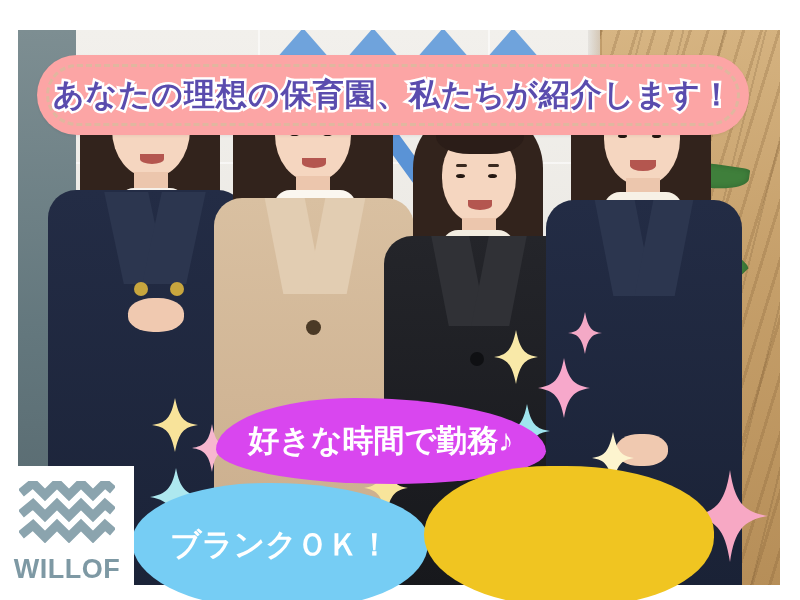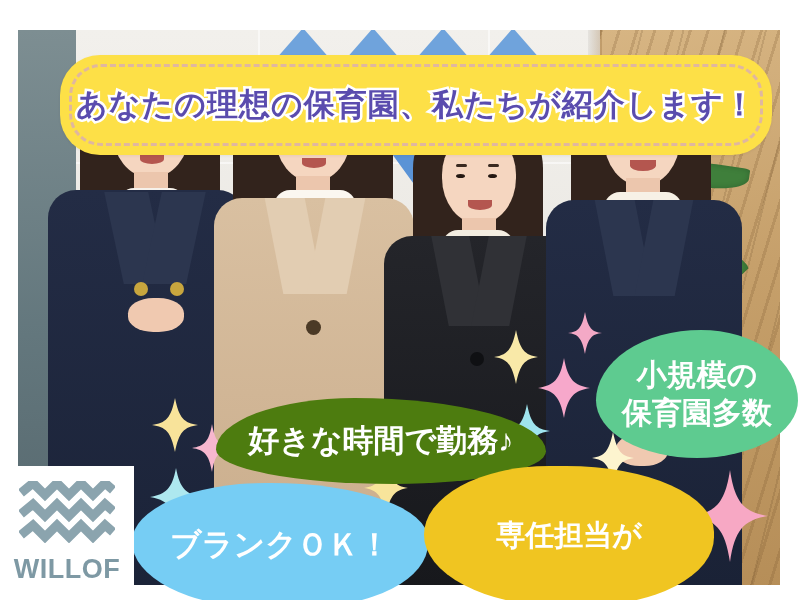--- a/index.html
+++ b/index.html
@@ -48,34 +48,34 @@
   .neck{position:absolute;background:#ecc6ad;}
   .blouse{position:absolute;border-radius:16px 16px 0 0;}
   .jacket{position:absolute;border-radius:28px 28px 0 0;}
   .lapelL,.lapelR{position:absolute;}
   .eye{position:absolute;width:9px;height:4px;background:#241812;border-radius:50%;}
   .brow{position:absolute;width:11px;height:3px;background:#3a2a20;border-radius:3px;}
   .mouth{position:absolute;background:#b4564f;border-radius:0 0 60% 60%;}
   .hand{position:absolute;background:#f0c9b0;border-radius:45%;}
 
   
-  .banner{position:absolute;left:60px;top:55px;width:712px;height:100px;
-          background:#fde047;border-radius:40px;box-shadow:0 1px 3px rgba(0,0,0,.06);}
+  .banner{position:absolute;left:37px;top:55px;width:712px;height:80px;
+          background:#fca5a5;border-radius:40px;box-shadow:0 1px 3px rgba(0,0,0,.06);}
   .banner .dash{position:absolute;left:9px;top:9px;right:9px;bottom:9px;
           border:3px dashed #e0b79f;border-radius:32px;}
   .banner-text{position:absolute;left:0;right:0;top:50%;transform:translateY(-50%);
           text-align:center;font-size:31px;font-weight:bold;color:#5a4cae;letter-spacing:1px;
           -webkit-text-stroke:5px #ffffff;paint-order:stroke fill;}
 
   
   .bubble{position:absolute;display:flex;align-items:center;justify-content:center;
           color:#fff;font-weight:bold;text-align:center;line-height:1.28;}
   .b-green{left:596px;top:330px;width:202px;height:128px;background:#5ecb90;
           border-radius:52% 48% 50% 50%/55% 55% 45% 45%;font-size:30px;}
-  .b-pink{left:216px;top:398px;width:330px;height:86px;background:#4d7c0f;
+  .b-pink{left:216px;top:398px;width:330px;height:86px;background:#d946ef;
           border-radius:42% 58% 46% 54%/60% 62% 38% 40%;font-size:31px;}
   .b-blue{left:132px;top:483px;width:296px;height:124px;background:#76cdf4;
           border-radius:46% 54% 42% 44%/48% 46% 52% 54%;font-size:31px;}
   .b-yellow{left:424px;top:466px;width:290px;height:140px;background:#f0c521;
           border-radius:44% 52% 46% 48%/50% 48% 50% 52%;font-size:29px;}
 
   
   .spark{position:absolute;}
   .spark svg{display:block;}
 
@@ -244,38 +244,31 @@
     <svg width="76" height="92" viewBox="0 0 76 92">
         <path d="M38 0 C43 34 53 42 76 46 C53 50 43 58 38 92 C33 58 23 50 0 46 C23 42 33 34 38 0 Z" fill="#f7a8c4"></path>
       </svg>
   </div>
   <div class="spark" style="left:568px;top:312px;">
     <svg width="34" height="42" viewBox="0 0 34 42">
         <path d="M17 0 C20 16 24 20 34 21 C24 22 20 26 17 42 C14 26 10 22 0 21 C10 20 14 16 17 0 Z" fill="#f4a9c6"></path>
       </svg>
   </div>
 
-  <div class="bubble b-green">
-    <div>
-      <div>小規模の</div>
-      <div>保育園多数</div>
-    </div>
-  </div>
 
   <div class="bubble b-pink">
     <span>好きな時間で勤務♪</span>
   </div>
 
   <div class="bubble b-blue">
     <span>ブランクＯＫ！</span>
   </div>
 
   <div class="bubble b-yellow">
     <div>
-      <div>専任担当が</div>
     </div>
   </div>
 
   <div class="banner">
     <div class="dash"></div>
     <div class="banner-text">あなたの理想の保育園、私たちが紹介します！</div>
   </div>
 
   <div class="logo">
     <span>

